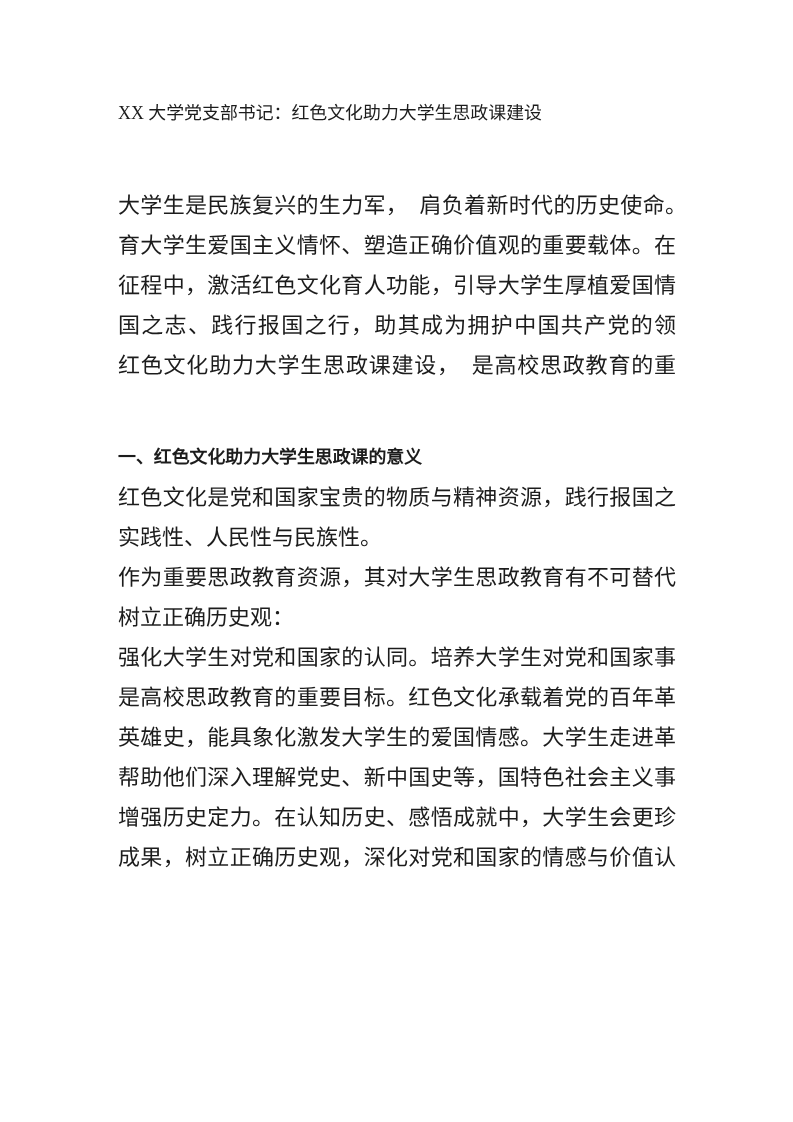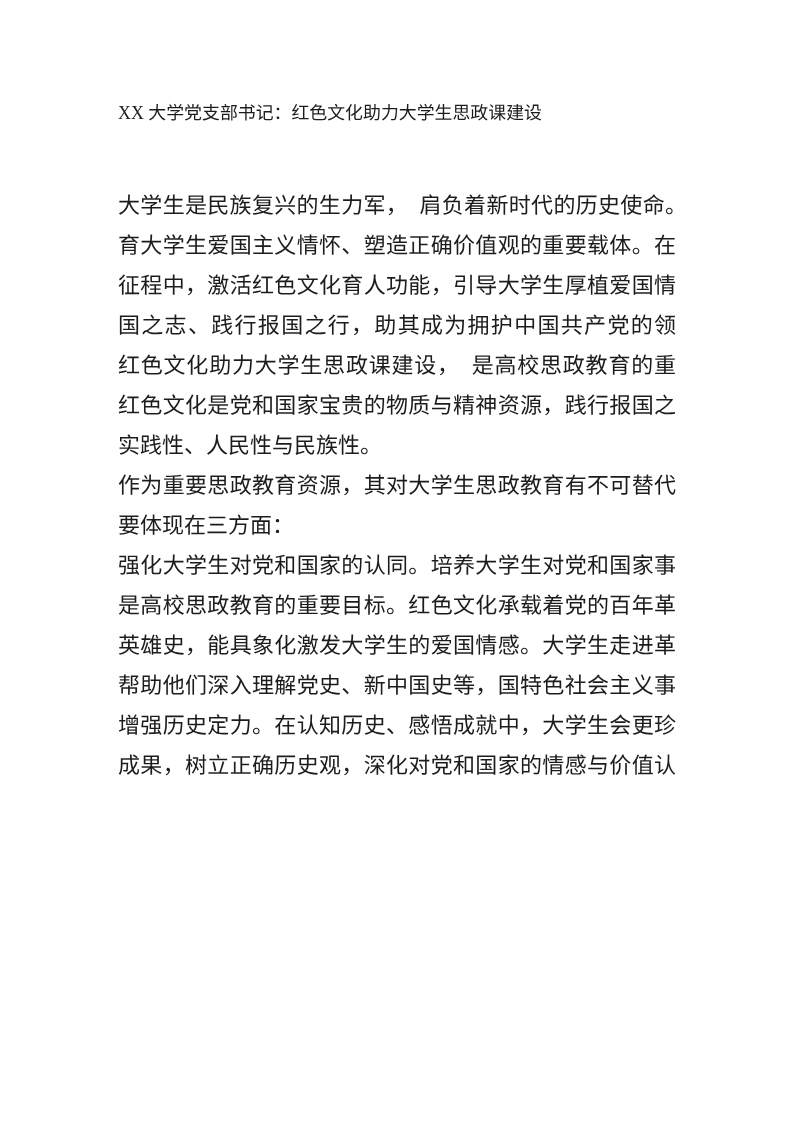--- a/index.html
+++ b/index.html
@@ -60,29 +60,30 @@
   <h1 class="doc-title">XX 大学党支部书记：红色文化助力大学生思政课建设</h1>
 
   <div class="intro-block">
     <div class="line">大学生是民族复兴的生力军，　肩负着新时代的历史使命。　红色文化</div>
     <div class="line">育大学生爱国主义情怀、塑造正确价值观的重要载体。在民族复兴新</div>
     <div class="line">征程中，激活红色文化育人功能，引导大学生厚植爱国情怀、砥砺强</div>
     <div class="line">国之志、践行报国之行，助其成为拥护中国共产党的领导、　投身中</div>
     <div class="line line-last">红色文化助力大学生思政课建设，　是高校思政教育的重要课题。</div>
   </div>
 
+  <h2 class="section-heading">一、红色文化助力大学生思政课的意义</h2>
 
   <div class="para-block">
     <div class="line">红色文化是党和国家宝贵的物质与精神资源，践行报国之行、革命性、</div>
     <div class="line line-last">实践性、人民性与民族性。</div>
   </div>
 
   <div class="para-block">
     <div class="line">作为重要思政教育资源，其对大学生思政教育有不可替代的价值，主</div>
-    <div class="line line-last">要体现在三方面：</div>
+    <div class="line line-last">树立正确历史观：</div>
   </div>
 
   <div class="para-block">
     <div class="line">强化大学生对党和国家的认同。培养大学生对党和国家事业的认同感，</div>
     <div class="line">是高校思政教育的重要目标。红色文化承载着党的百年革命、奋斗与</div>
     <div class="line">英雄史，能具象化激发大学生的爱国情感。大学生走进革命遗址、英</div>
     <div class="line">帮助他们深入理解党史、新中国史等，国特色社会主义事业的合格人才，</div>
     <div class="line">增强历史定力。在认知历史、感悟成就中，大学生会更珍视国家发展</div>
     <div class="line line-last">成果，树立正确历史观，深化对党和国家的情感与价值认同。</div>
   </div>

